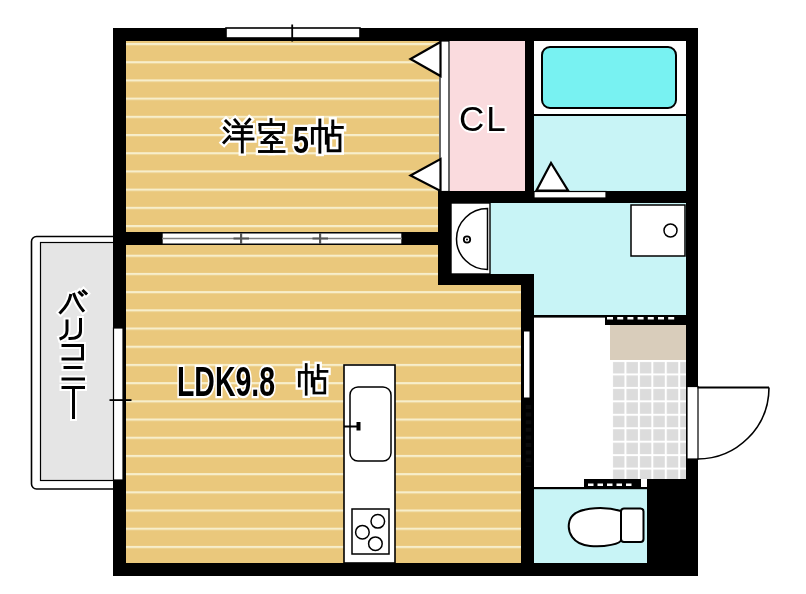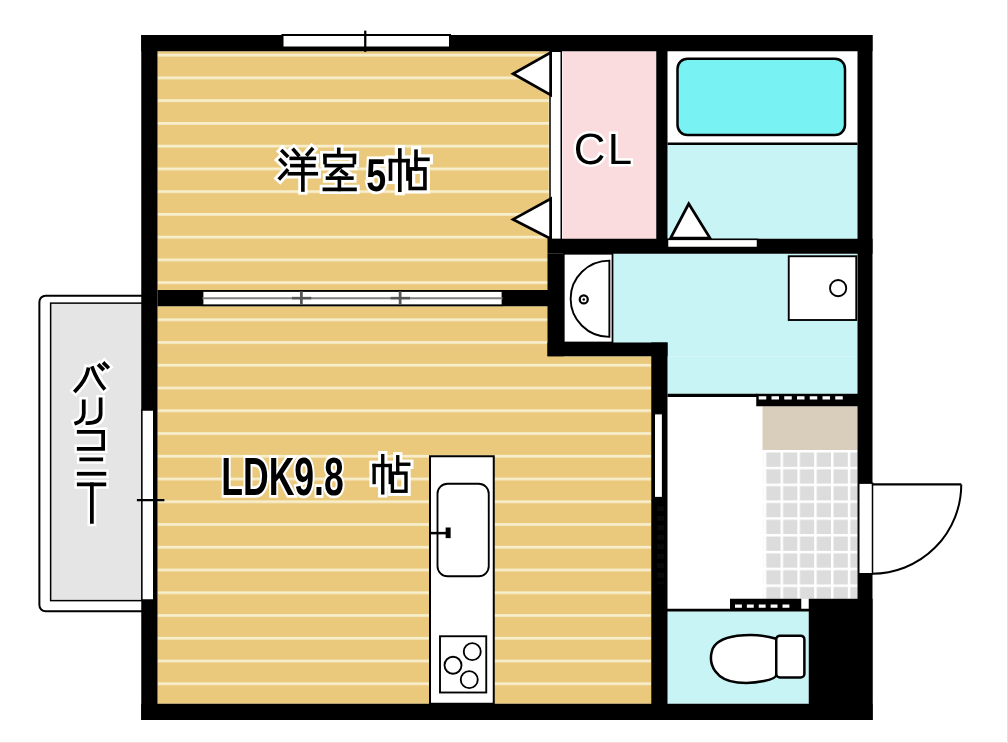--- a/index.html
+++ b/index.html
@@ -1,16 +1,16 @@
 <!DOCTYPE html>
 <html><head>
 <meta charset="utf-8">
 <style>
   html,body{margin:0;padding:0;background:#fff;}
-  #page{position:relative;width:806px;height:594px;background:#ef4444;overflow:hidden;}
+  #page{position:relative;width:806px;height:594px;background:#c4b5fd;overflow:hidden;}
   svg{display:block;}
   text{font-family:"Liberation Sans",sans-serif;}
 </style>
 </head>
 <body>
 <div id="page">
 <svg width="806" height="594" viewBox="0 0 806 594">
 <defs>
   <pattern id="floorA" patternUnits="userSpaceOnUse" width="20" height="18.2" patternTransform="translate(0,43)">
     <rect x="0" y="0" width="20" height="18.2" fill="#eac87c"></rect>

